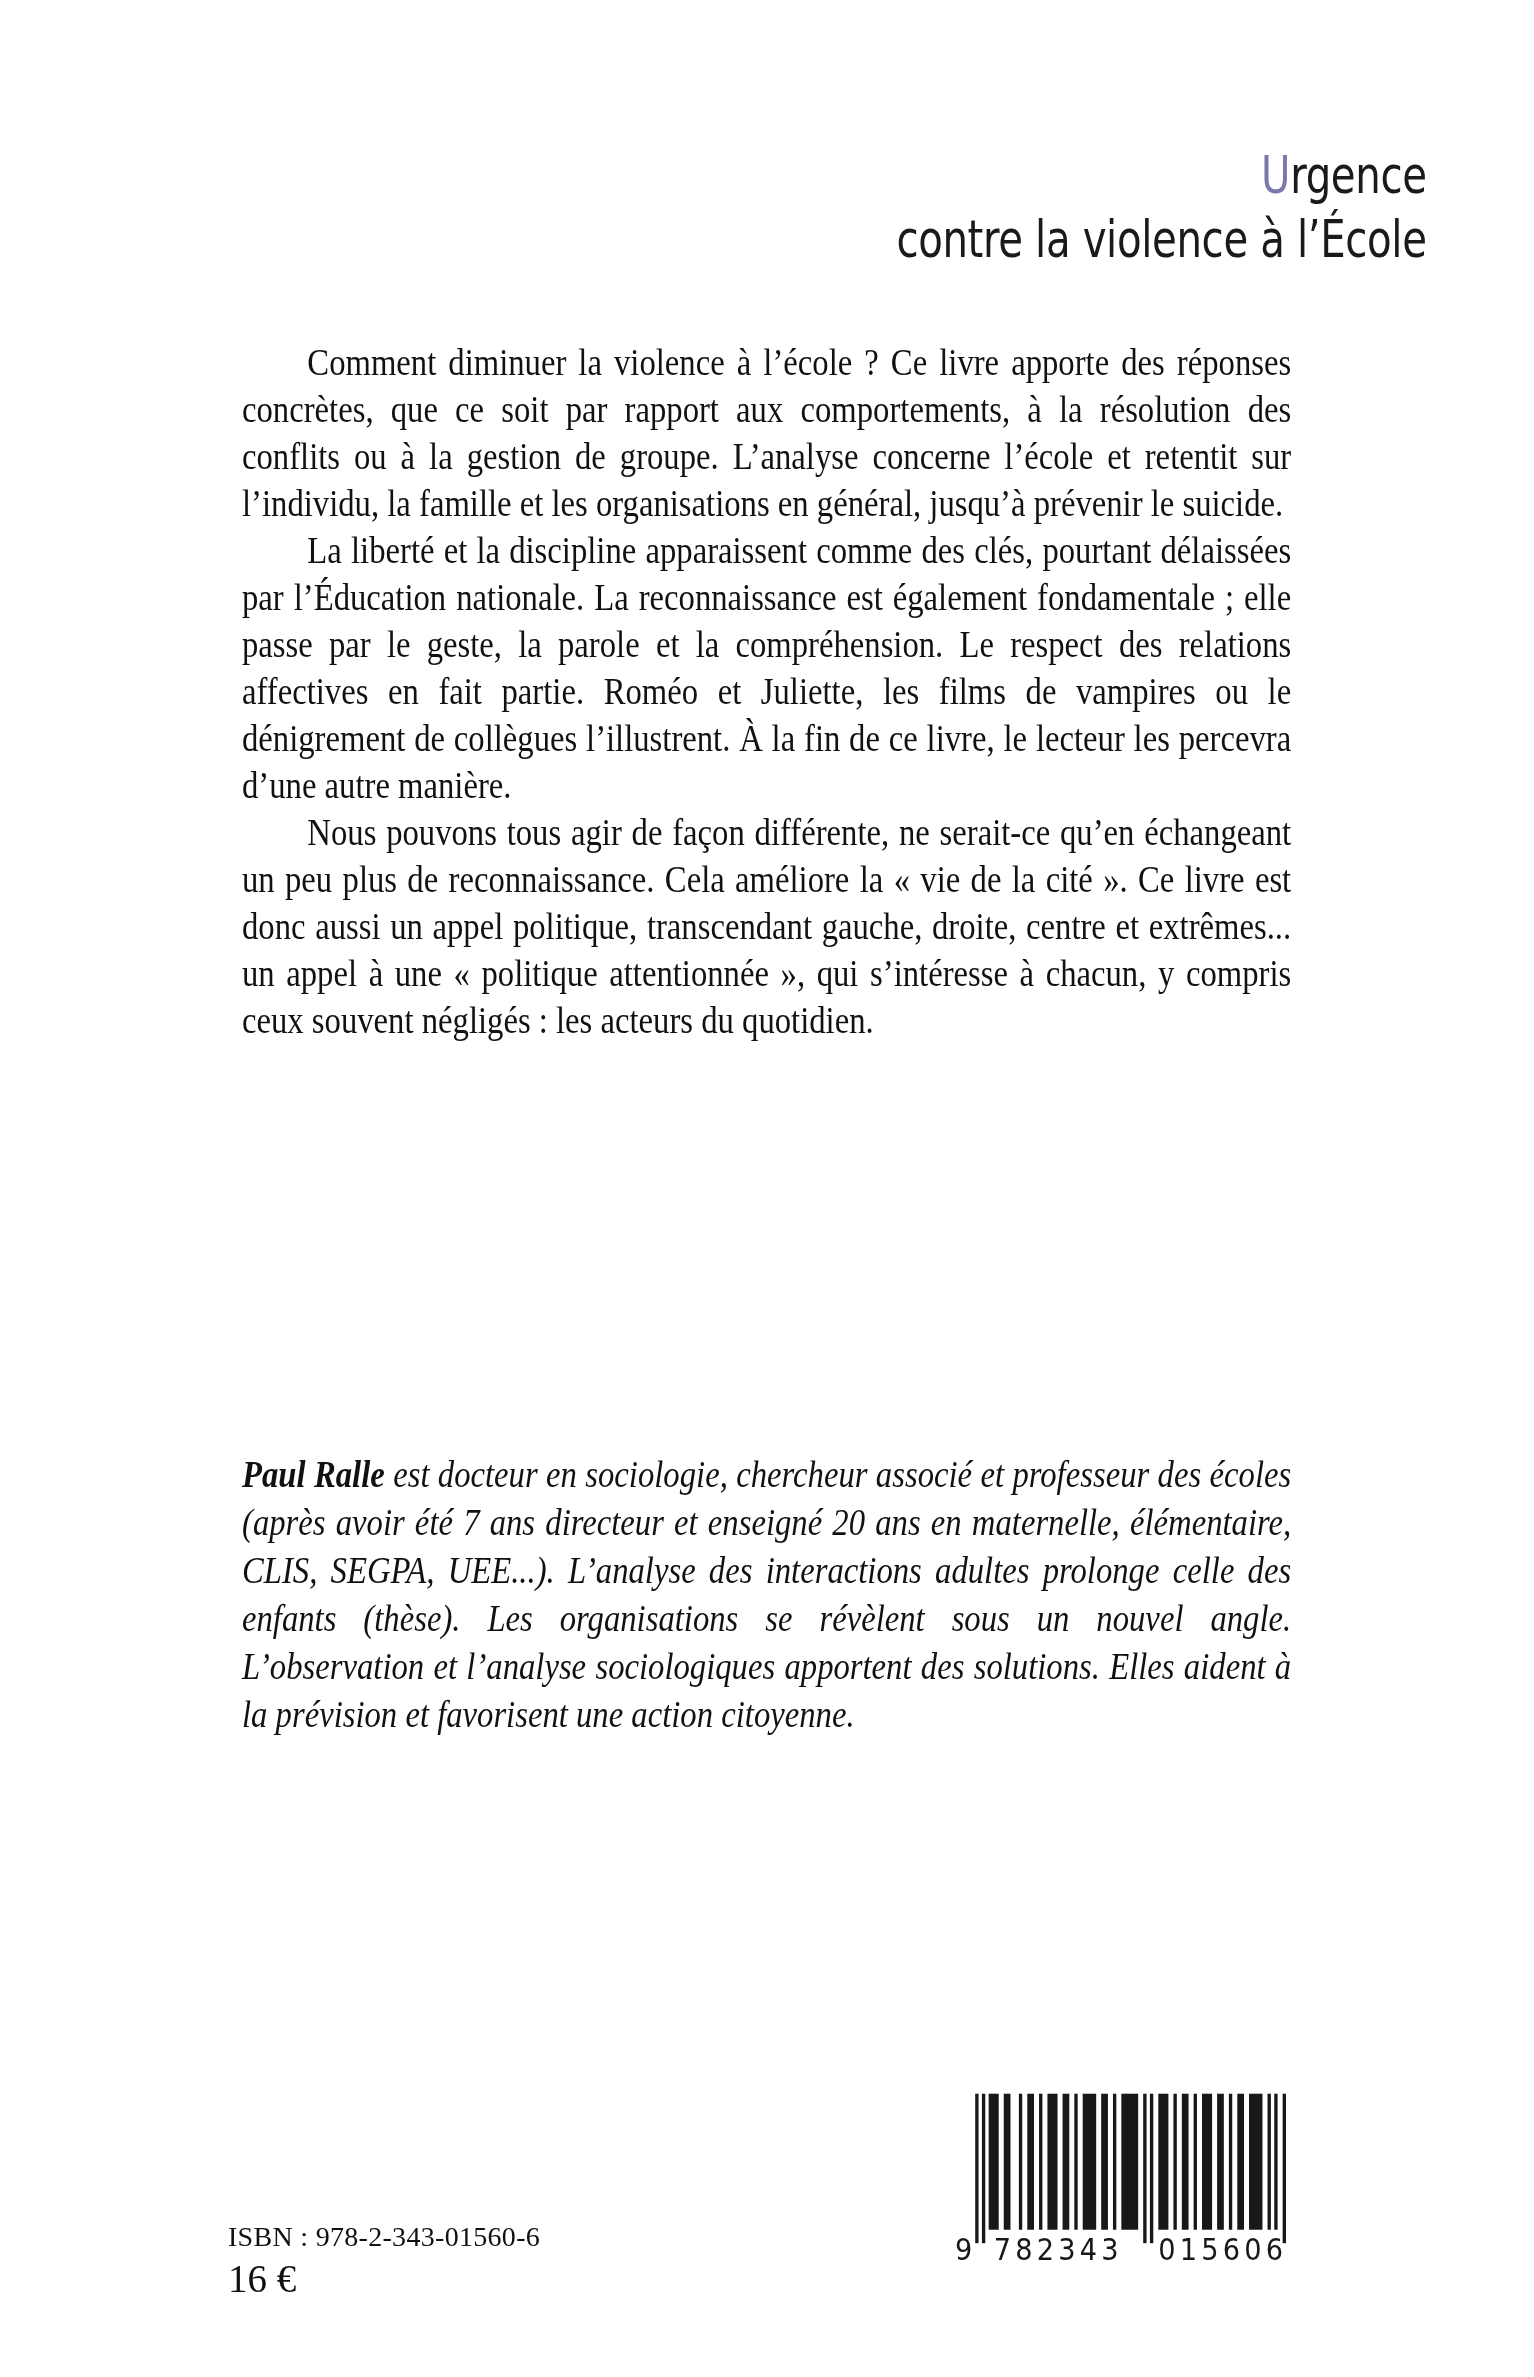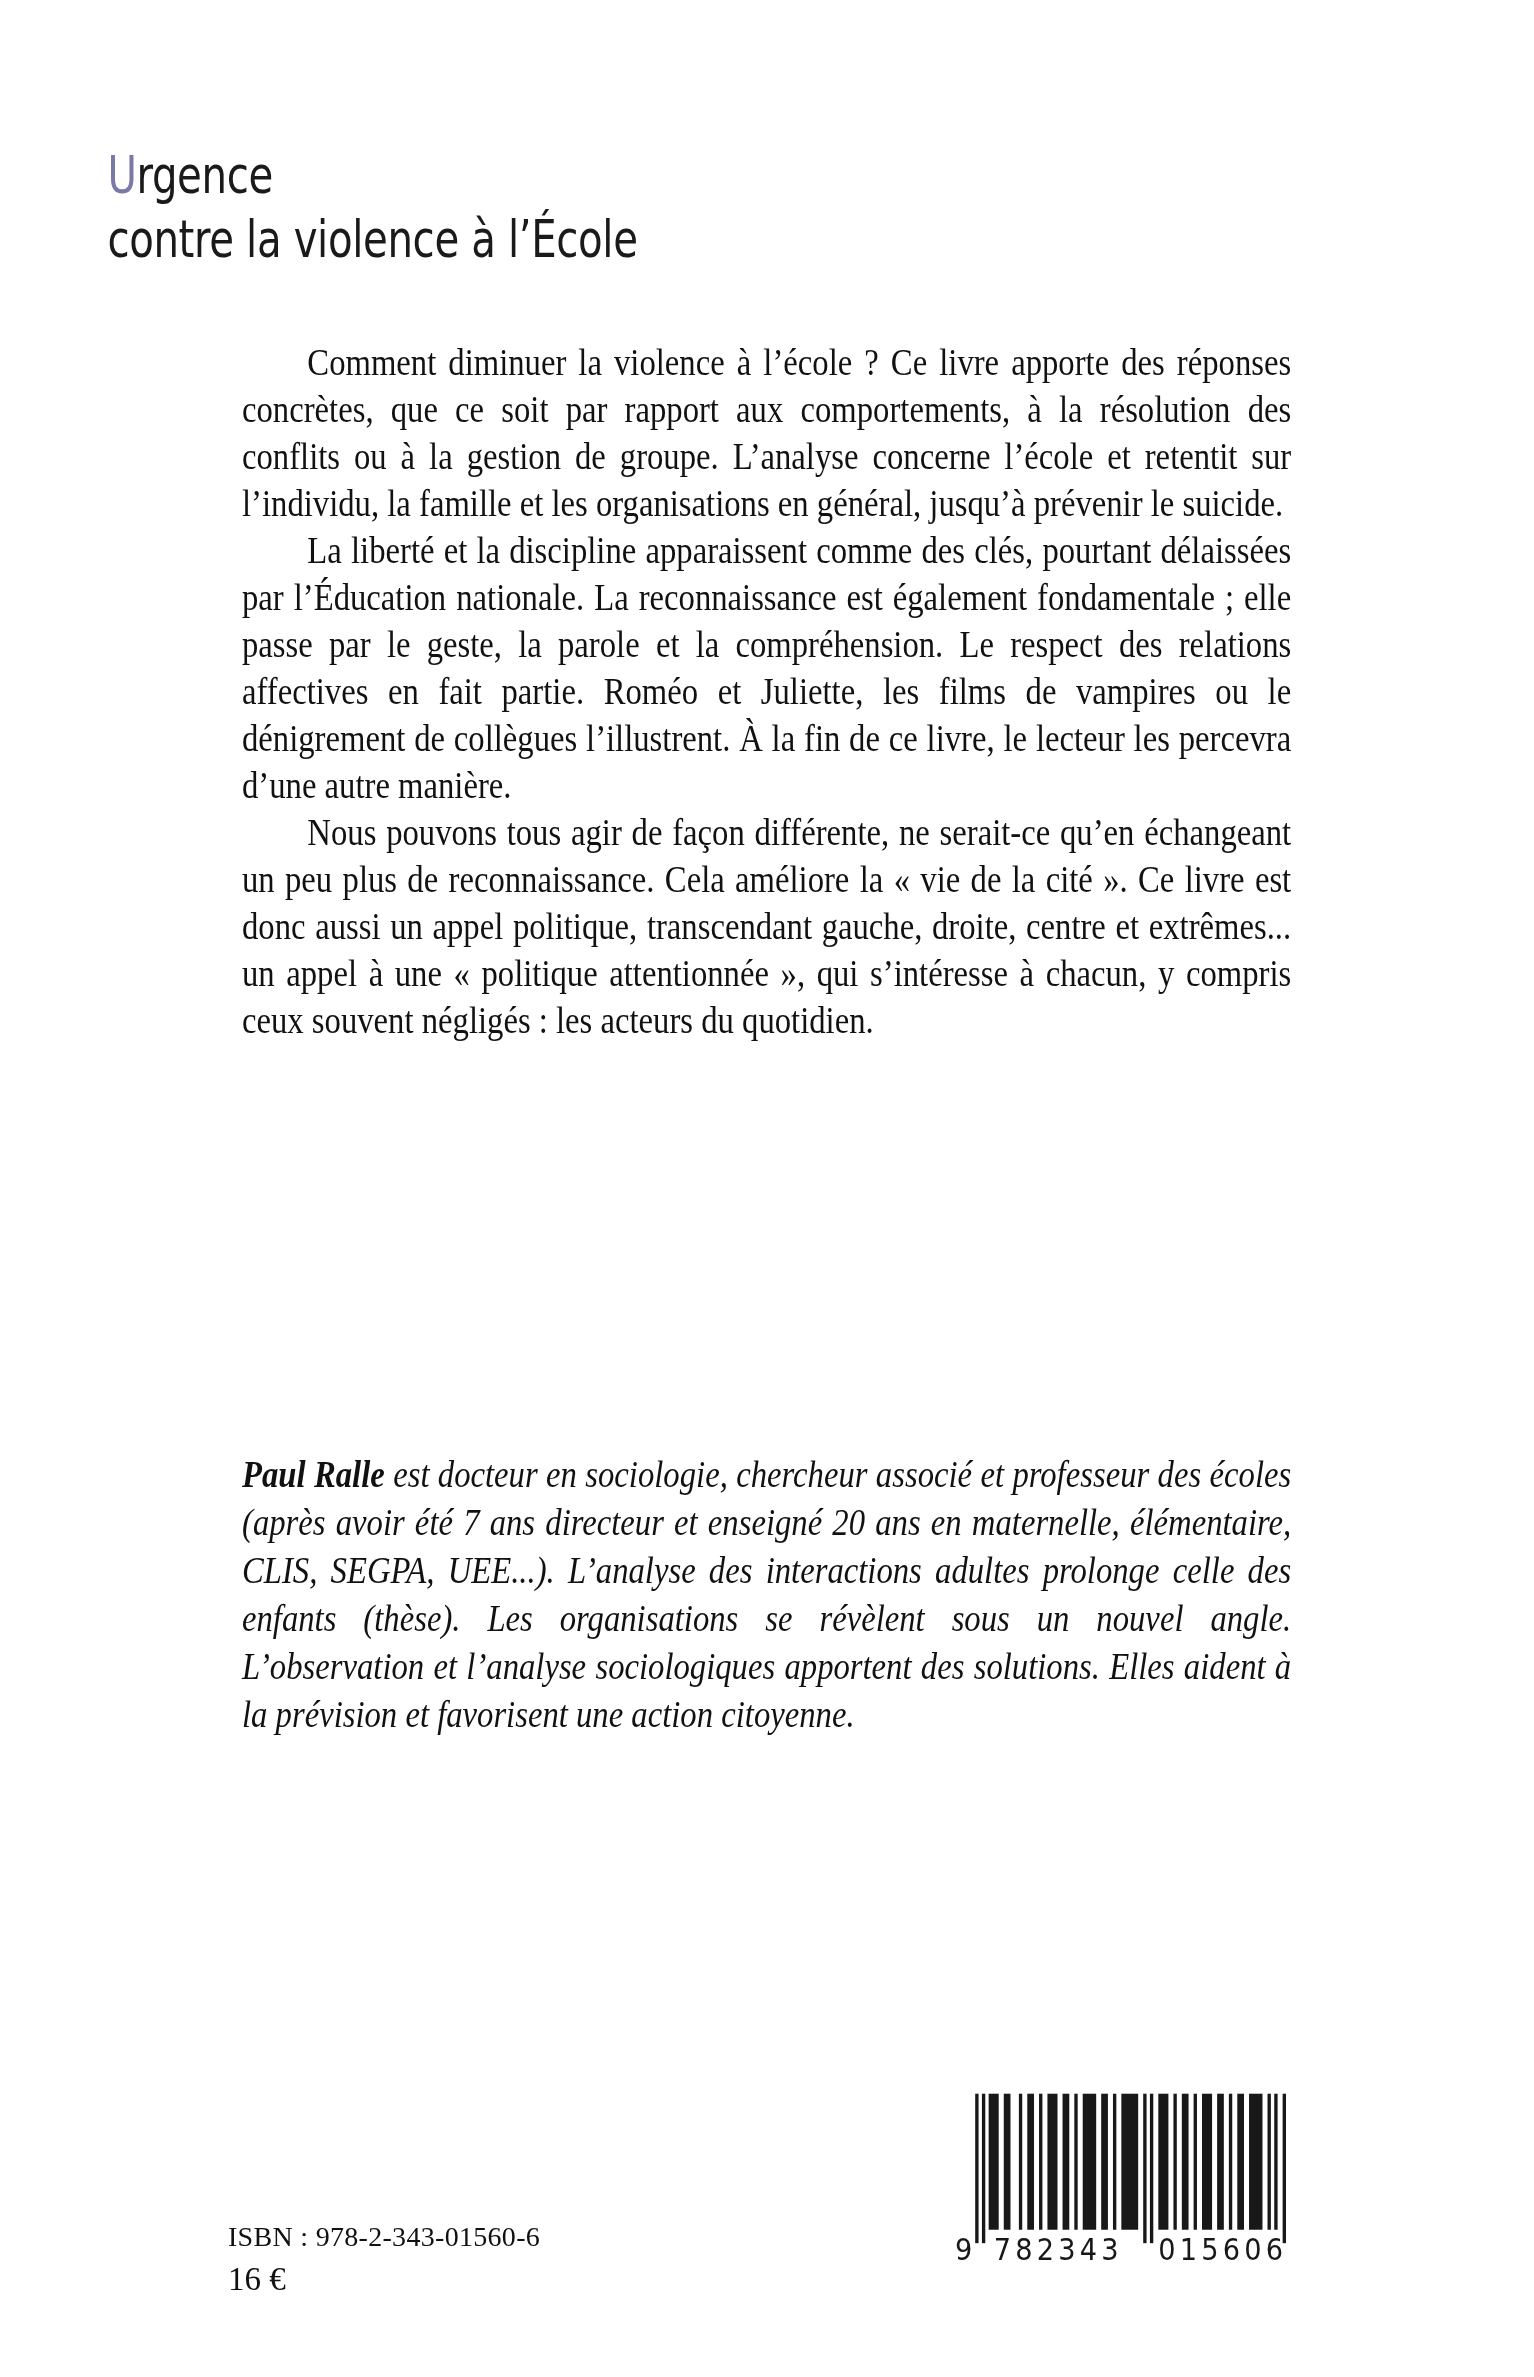--- a/index.html
+++ b/index.html
@@ -22,21 +22,21 @@
     inset: 0;
     background: #ffffff;
   }
 
   
   .title-block {
     position: absolute;
     left: 0;
     right: 0;
     top: 149px;
-    text-align: left;
+    text-align: right;
     font-family: "DejaVu Sans", "Liberation Sans", sans-serif;
     font-stretch: condensed;
     color: #1a1a1a;
   }
   .title-line1 {
     font-size: 52px;
     line-height: 1.0;
     letter-spacing: -0.4px;
     transform: scaleX(0.86);
     transform-origin: center;
@@ -106,21 +106,21 @@
     font-family: "Liberation Serif", "DejaVu Serif", serif;
     color: #111111;
   }
   .isbn-line {
     font-size: 28px;
     line-height: 35px;
     letter-spacing: 0.3px;
     margin-top: 40px;
   }
   .price-line {
-    font-size: 33px;
+    font-size: 39px;
     line-height: 44px;
     margin-top: 3.4px;
   }
 
   
   .barcode-wrap {
     position: absolute;
     left: 950px;
     top: 2087px;
     width: 336px;

